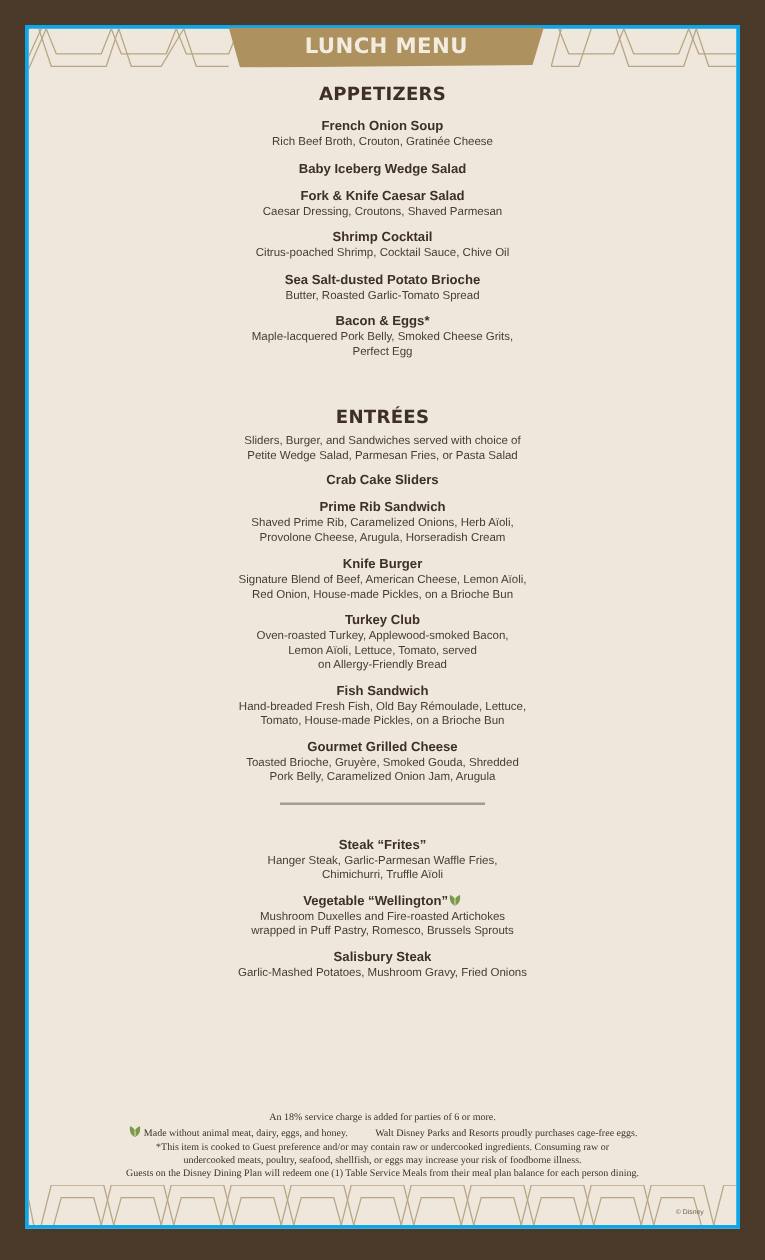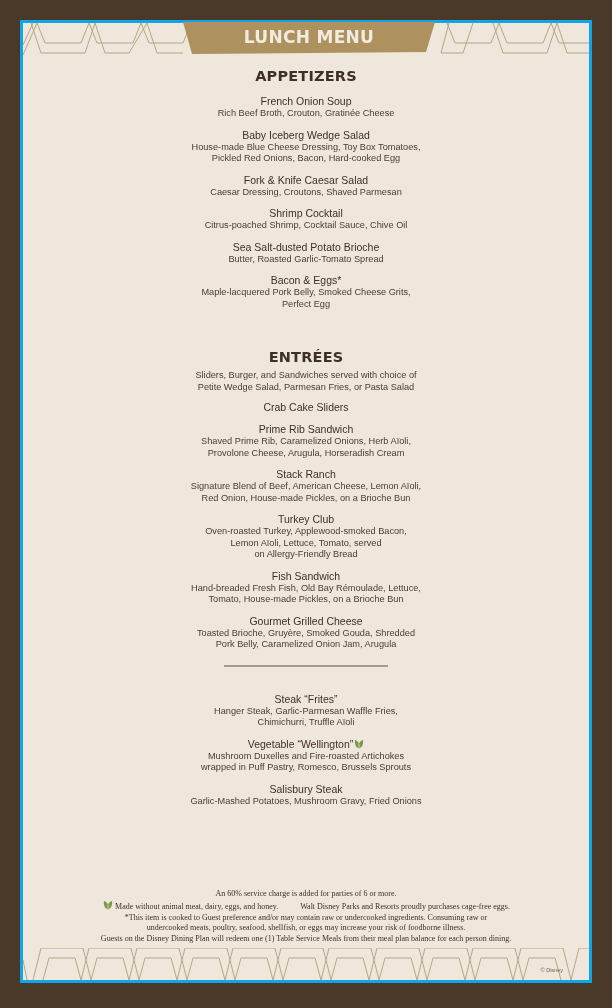--- a/index.html
+++ b/index.html
@@ -51,21 +51,21 @@
     font-family: "DejaVu Sans", sans-serif;
     font-weight: bold;
     font-size: 14.5px;
     color: #3e3024;
     letter-spacing: 0.2px;
     margin-bottom: 11px;
   }
   .item { margin-bottom: 9px; }
   .item-name {
     font-family: "Liberation Sans", sans-serif;
-    font-weight: normal;
+    font-weight: bold;
     font-size: 10.5px;
     line-height: 13px;
     color: #3e3024;
     text-align: center;
   }
   .item-desc {
     font-family: "Liberation Sans", sans-serif;
     font-size: 9.2px;
     line-height: 11.5px;
     color: #4a3c30;
@@ -149,22 +149,20 @@
 
     <div class="section">
       <div class="section-title">APPETIZERS</div>
 
       <div class="item">
         <div class="item-name">French Onion Soup</div>
         <div class="item-desc">Rich Beef Broth, Crouton, Gratinée Cheese</div>
       </div>
       <div class="item">
         <div class="item-name">Baby Iceberg Wedge Salad</div>
-        <div class="item-desc">House-made Blue Cheese Dressing, Toy Box Tomatoes,
-Pickled Red Onions, Bacon, Hard-cooked Egg</div>
       </div>
       <div class="item">
         <div class="item-name">Fork &amp; Knife Caesar Salad</div>
         <div class="item-desc">Caesar Dressing, Croutons, Shaved Parmesan</div>
       </div>
       <div class="item">
         <div class="item-name">Shrimp Cocktail</div>
         <div class="item-desc">Citrus-poached Shrimp, Cocktail Sauce, Chive Oil</div>
       </div>
       <div class="item">
@@ -187,21 +185,21 @@
 
       <div class="item">
         <div class="item-name">Crab Cake Sliders</div>
       </div>
       <div class="item">
         <div class="item-name">Prime Rib Sandwich</div>
         <div class="item-desc">Shaved Prime Rib, Caramelized Onions, Herb Aïoli,
 Provolone Cheese, Arugula, Horseradish Cream</div>
       </div>
       <div class="item">
-        <div class="item-name">Stack Ranch</div>
+        <div class="item-name">Knife Burger</div>
         <div class="item-desc">Signature Blend of Beef, American Cheese, Lemon Aïoli,
 Red Onion, House-made Pickles, on a Brioche Bun</div>
       </div>
       <div class="item">
         <div class="item-name">Turkey Club</div>
         <div class="item-desc">Oven-roasted Turkey, Applewood-smoked Bacon,
 Lemon Aïoli, Lettuce, Tomato, served
 on Allergy-Friendly Bread</div>
       </div>
       <div class="item">
@@ -233,21 +231,21 @@
 wrapped in Puff Pastry, Romesco, Brussels Sprouts</div>
       </div>
       <div class="item">
         <div class="item-name">Salisbury Steak</div>
         <div class="item-desc">Garlic-Mashed Potatoes, Mushroom Gravy, Fried Onions</div>
       </div>
     </div>
   </div>
 
   <div class="footer">
-    <div>An 60% service charge is added for parties of 6 or more.</div>
+    <div>An 18% service charge is added for parties of 6 or more.</div>
     <div>
       <span class="leaf-icon"><svg width="10" height="10" viewBox="0 0 10 10">
             <path d="M5,9.5 C1,8 0.5,4 1,1 C3,1.5 4.5,3 5,4.5 C5.5,3 7,1.5 9,1 C9.5,4 9,8 5,9.5 Z" fill="#7a9a4a"></path>
             <path d="M5,9 L5,4.5" stroke="#dfe8c8" stroke-width="0.8"></path>
           </svg></span>
       <span>Made without animal meat, dairy, eggs, and honey.</span><span class="gap"></span><span>Walt Disney Parks and Resorts proudly purchases cage-free eggs.</span>
     </div>
     <div>*This item is cooked to Guest preference and/or may contain raw or undercooked ingredients. Consuming raw or</div>
     <div>undercooked meats, poultry, seafood, shellfish, or eggs may increase your risk of foodborne illness.</div>
     <div>Guests on the Disney Dining Plan will redeem one (1) Table Service Meals from their meal plan balance for each person dining.</div>

